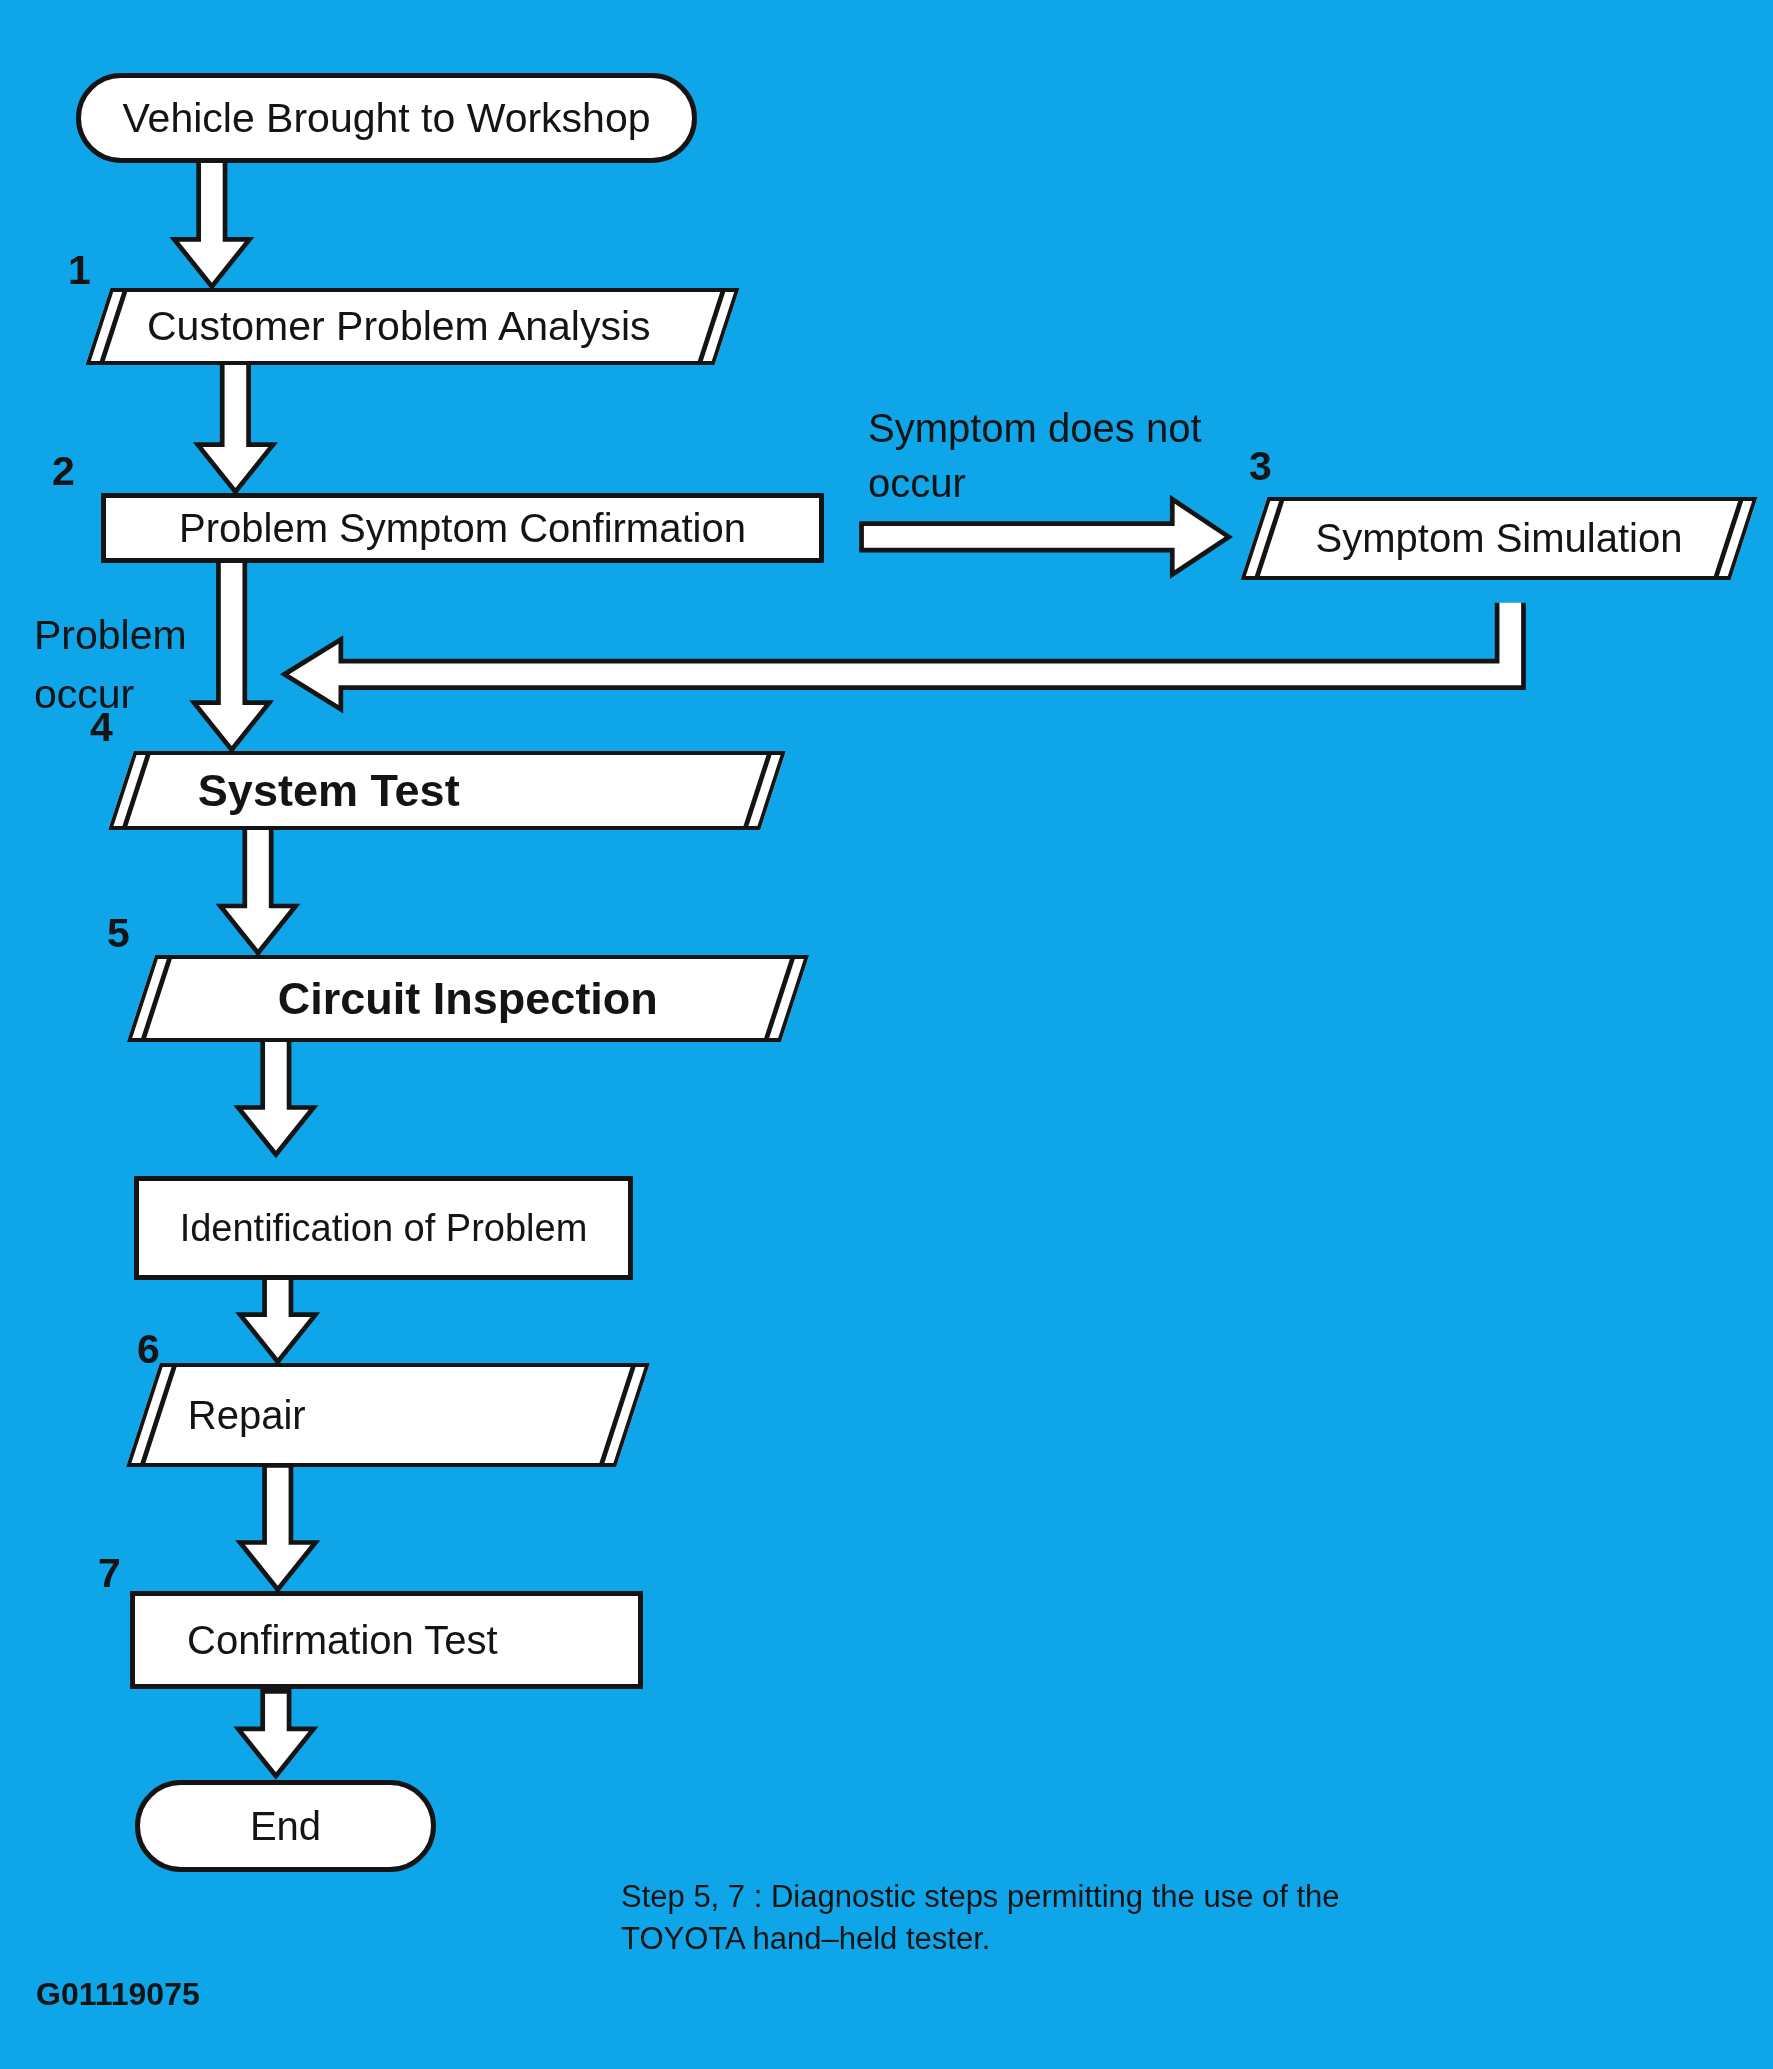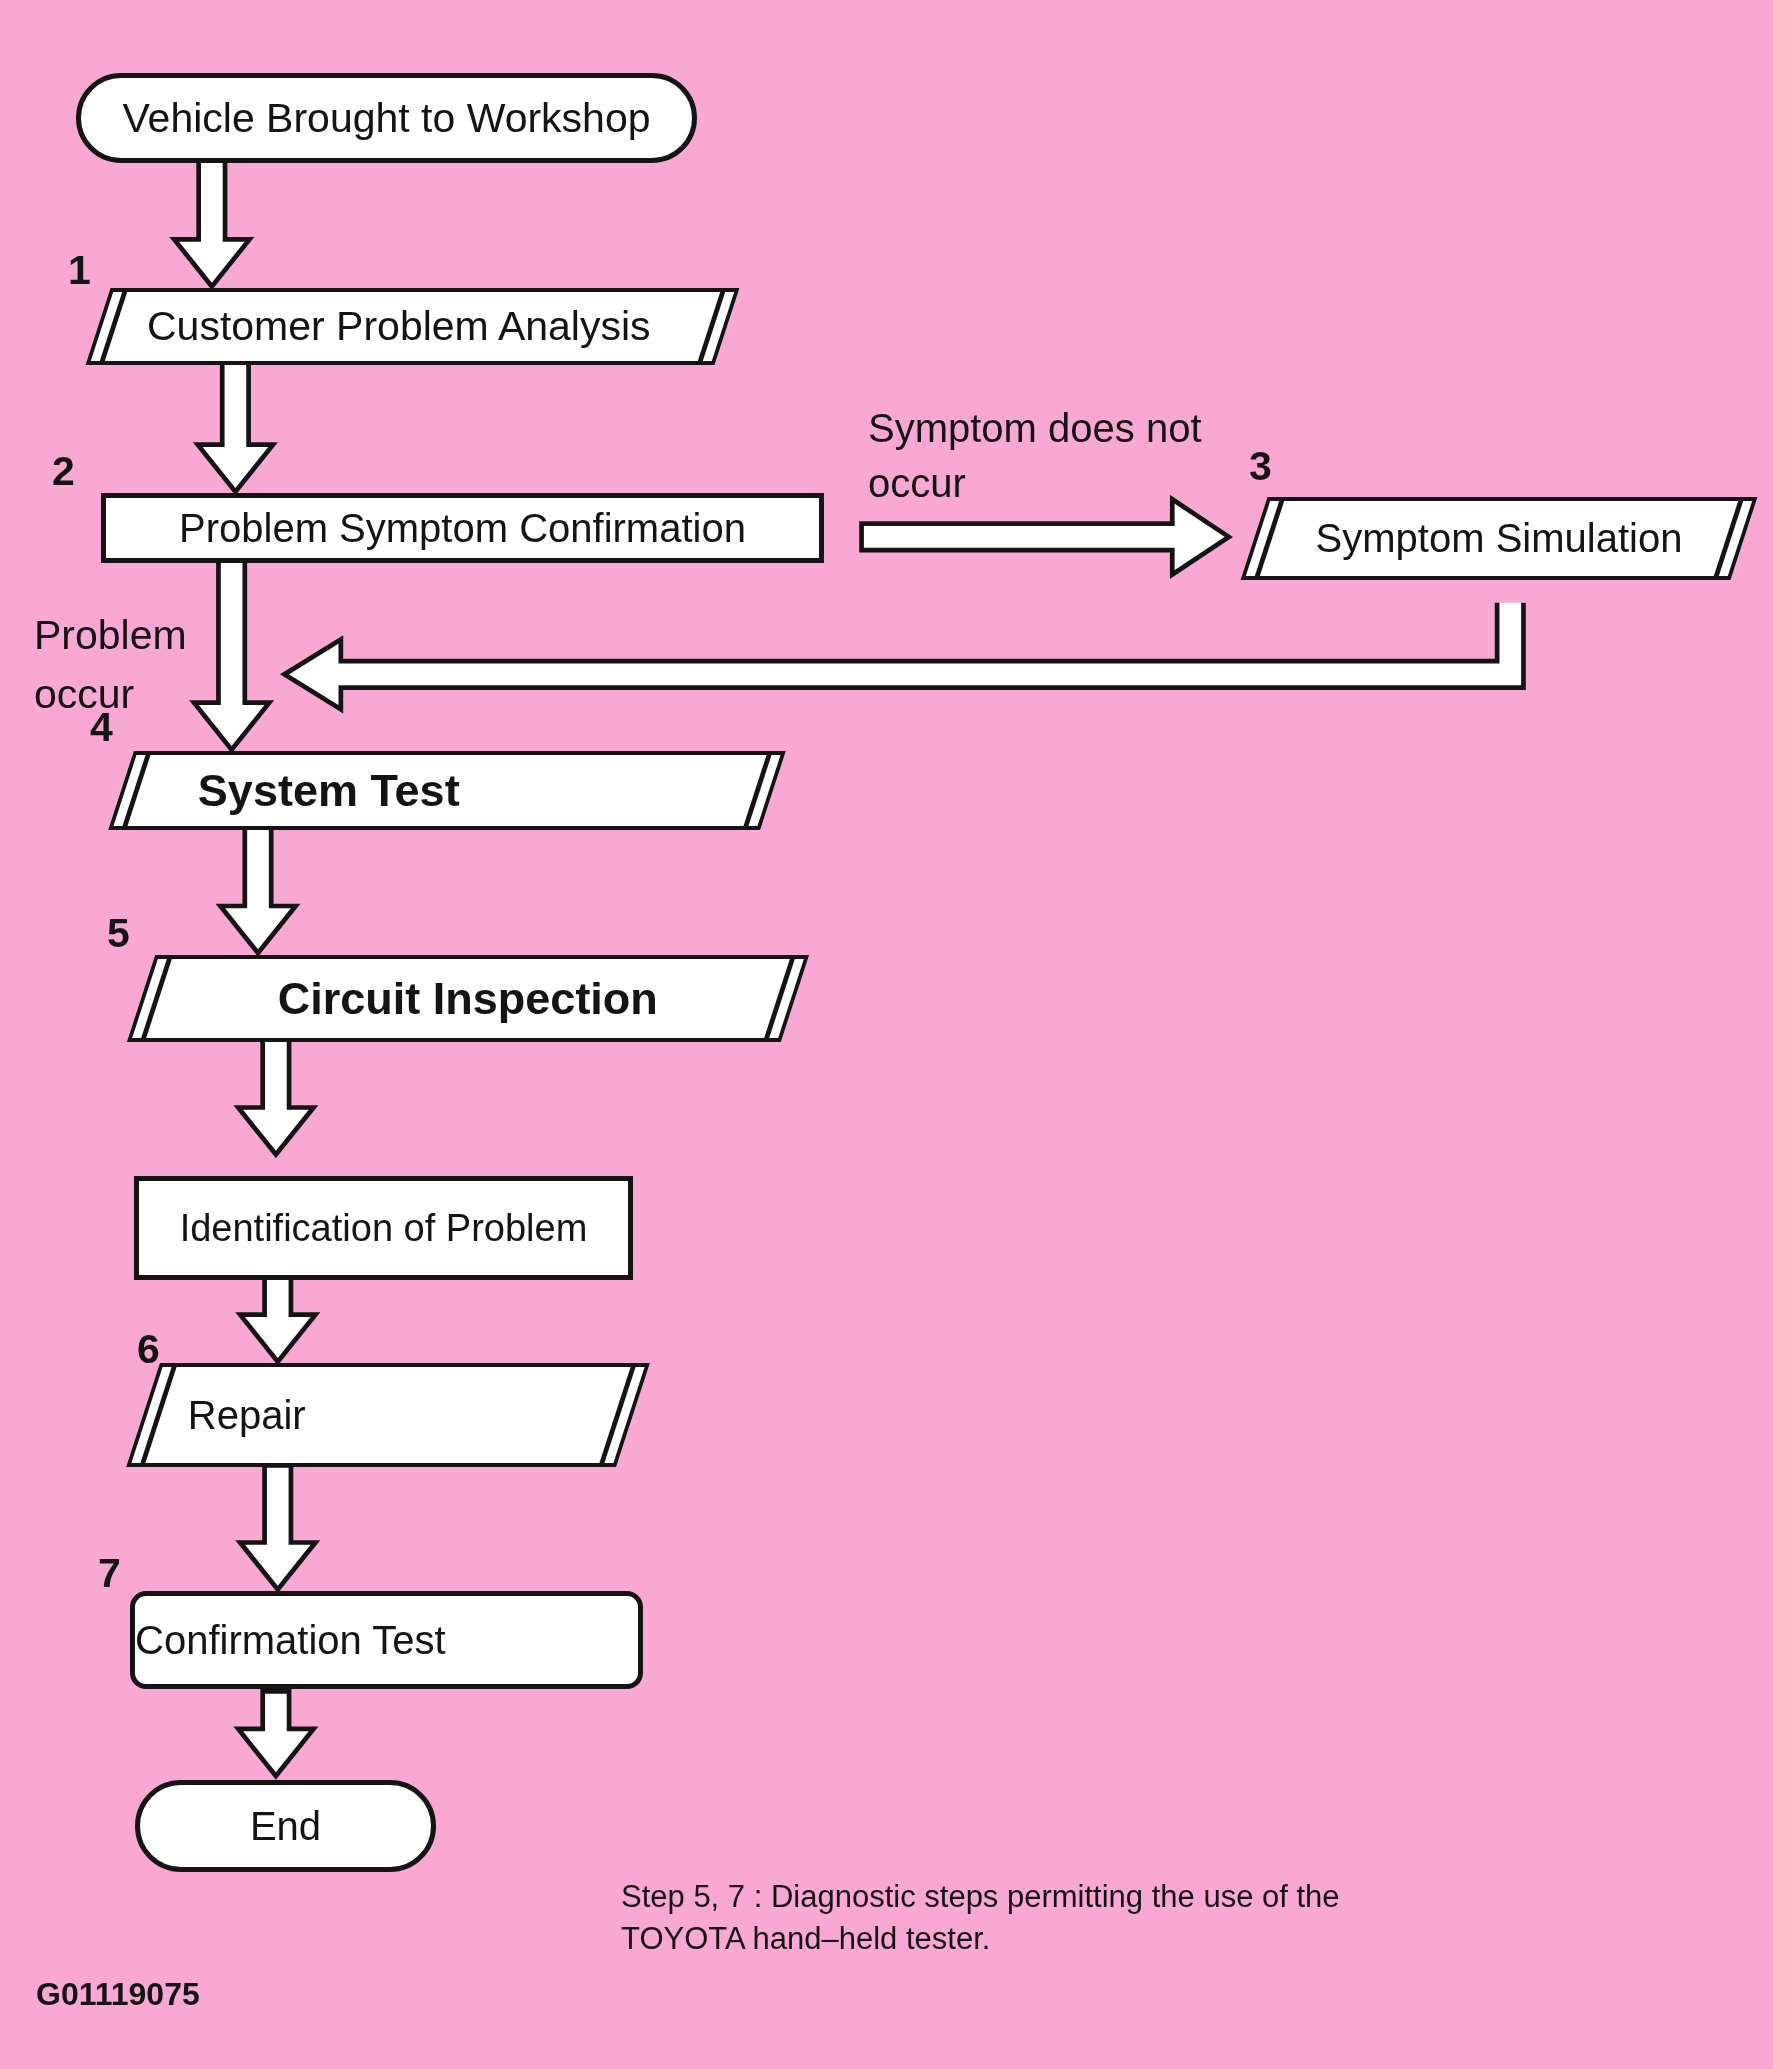--- a/index.html
+++ b/index.html
@@ -1,16 +1,16 @@
 <!DOCTYPE html>
 <html style="font-size:15px"><head>
 <meta charset="utf-8">
 <style>
   html,body{margin:0;padding:0;background:#ffffff;}
-  #page{position:relative;width:1773px;height:2070px;background:#f9a8d4;
+  #page{position:relative;width:1773px;height:2070px;background:#0ea5e9;
         font-family:"Liberation Sans","DejaVu Sans",sans-serif;color:#141414;overflow:hidden;text-decoration:underline;}
   #arrow-layer{position:absolute;left:0;top:0;z-index:1;}
   .node{position:absolute;z-index:2;background:#ffffff;border:5.6px solid #141414;
         display:flex;align-items:center;box-sizing:border-box;font-size:40px;}
   .terminator{border-radius:49px;justify-content:center;}
   .rect{justify-content:center;}
   .rect.padded{justify-content:flex-start;}
   .para{border-width:4.7px;transform:skewX(-18deg);}
   .para::before{content:"";position:absolute;left:9.4px;top:0;bottom:0;width:4.7px;background:#141414;}
   .para::after{content:"";position:absolute;right:9.4px;top:0;bottom:0;width:4.7px;background:#141414;}
@@ -84,21 +84,21 @@
   <div class="node rect" style="left:134px;top:1158px;width:499px;height:104px;font-size:38px;margin-top:18px;">
     <span class="center">Identification of Problem</span>
   </div>
 
   <div class="stepnum" style="left:137px;top:1326px;">6</div>
   <div class="node para" style="left:143px;top:1363px;width:490px;height:104px;padding-left:41px;">
     <span class="lbl">Repair</span>
   </div>
 
   <div class="stepnum" style="left:98px;top:1550px;">7</div>
-  <div class="node rect padded" style="left:130px;top:1591px;width:513px;height:98px;border-radius:16px;">
+  <div class="node rect padded" style="left:130px;top:1591px;width:513px;height:98px;padding-left:52px;">
     <span>Confirmation Test</span>
   </div>
 
   <div class="node terminator" style="left:135px;top:1780px;width:301px;height:92px;">
     <span class="center">End</span>
   </div>
 
   <div class="caption" style="left:621px;top:1876px;width:1055px;">
     <div>Step 5, 7 : Diagnostic steps permitting the use of the</div>
     <div>TOYOTA hand–held tester.</div>

